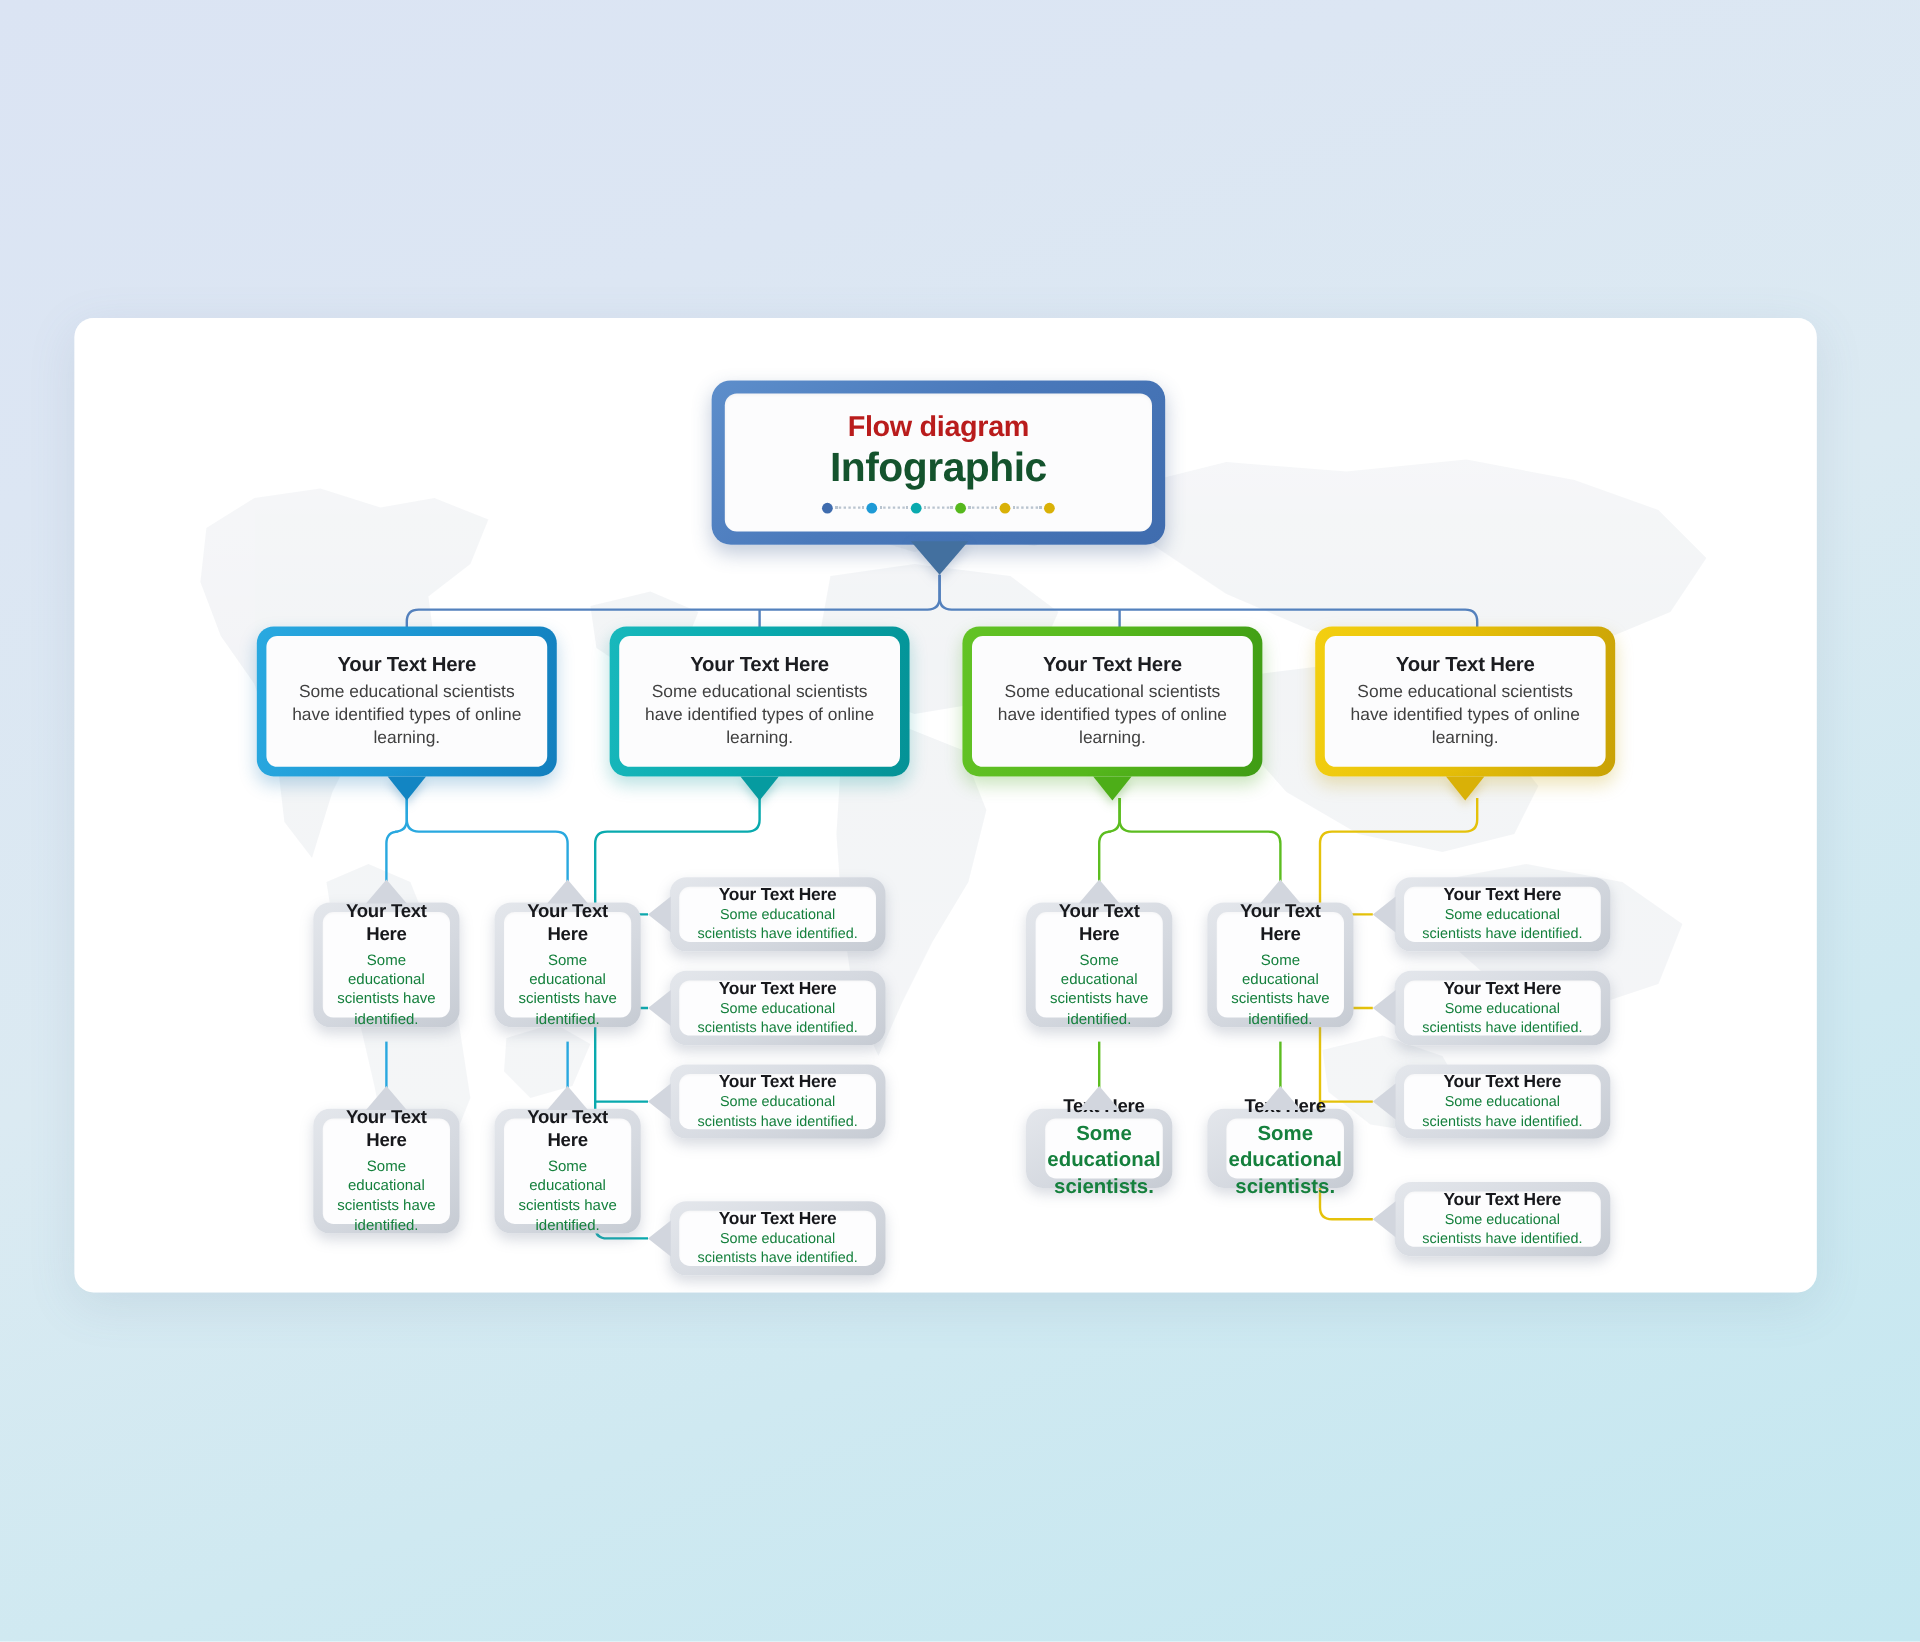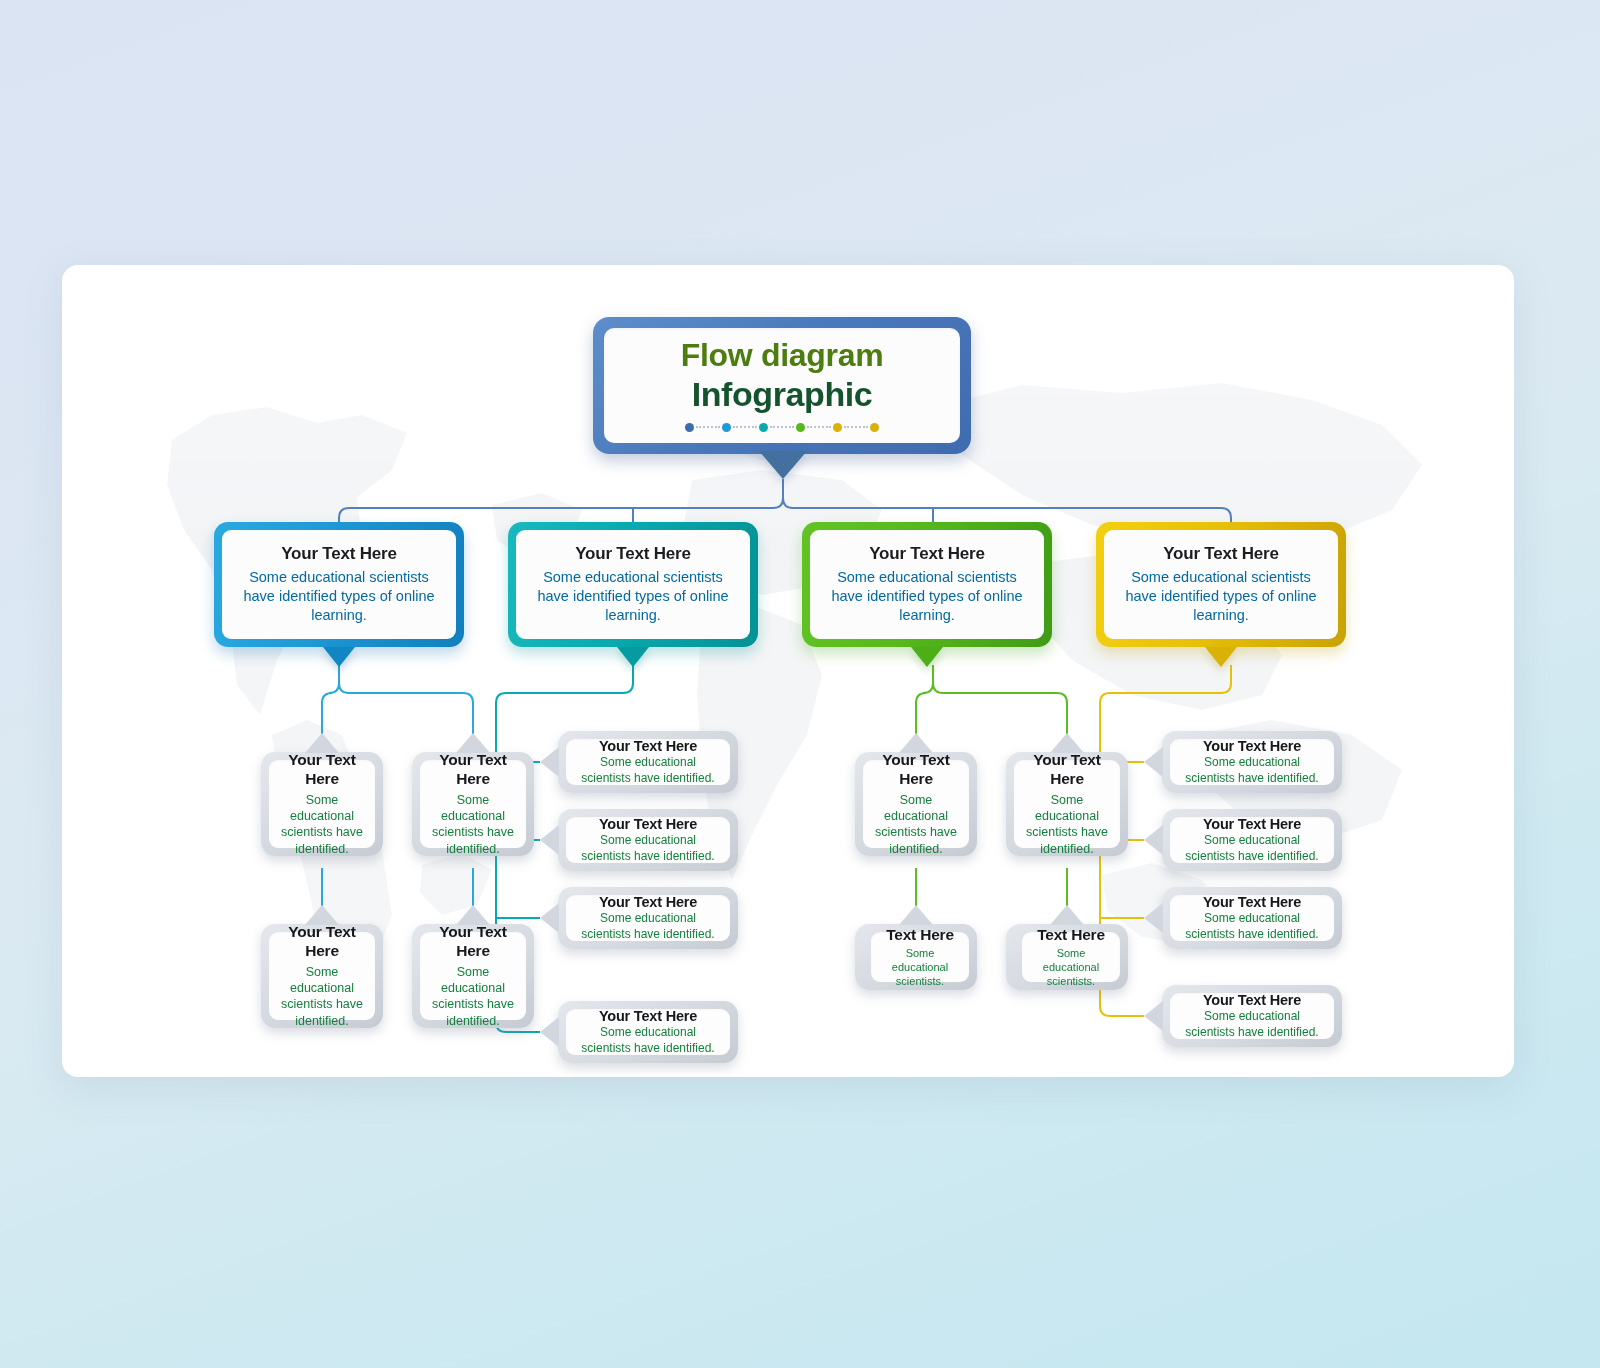--- a/index.html
+++ b/index.html
@@ -35,21 +35,21 @@
     background:linear-gradient(140deg,#5d8ecb 0%,#4a79bb 45%,#3f6cae 100%);
     box-shadow:0 7px 16px rgba(60,90,140,.30);
     padding:11px;box-sizing:border-box;
   }
   #title-inner{
     width:100%;height:100%;background:#fcfcfd;border-radius:10px;
     display:flex;flex-direction:column;align-items:center;justify-content:center;
     box-shadow:inset 0 1px 3px rgba(0,0,0,.05);
   }
   #title-line1{
-    font-size:32px;font-weight:bold;color:#4d7c0f;letter-spacing:-.3px;line-height:1.05;
+    font-size:24px;font-weight:bold;color:#b91c1c;letter-spacing:-.3px;line-height:1.05;
   }
   #title-line2{
     font-size:34px;font-weight:bold;color:#14532d;letter-spacing:-.4px;line-height:1.15;margin-top:2px;
   }
   #title-dots{display:flex;align-items:center;margin-top:9px;}
   .tdot{width:9px;height:9px;border-radius:50%;}
   .tdash{width:24px;height:0;border-top:2px dotted #b9c4cf;margin:0 2px;}
   #title-tail{
     position:absolute;left:697px;top:186px;width:0;height:0;
     border-left:24px solid transparent;border-right:24px solid transparent;
@@ -61,21 +61,21 @@
   .l1{
     position:absolute;width:250px;height:125px;border-radius:14px;
     padding:8px;box-sizing:border-box;
   }
   .l1-inner{
     width:100%;height:100%;background:#fcfcfd;border-radius:9px;
     display:flex;flex-direction:column;align-items:center;justify-content:center;
     padding:4px 10px;box-sizing:border-box;
   }
   .l1-title{font-size:17px;font-weight:bold;color:#1c1d21;margin-bottom:4px;letter-spacing:-.2px;}
-  .l1-body{font-size:14.5px;color:#0369a1;line-height:1.32;text-align:center;}
+  .l1-body{font-size:14.5px;color:#404040;line-height:1.32;text-align:center;}
   .l1-tail{
     position:absolute;left:50%;margin-left:-16px;top:100%;width:0;height:0;
     border-left:16px solid transparent;border-right:16px solid transparent;
     border-top:20px solid #000;
   }
 
   #l1-0{left:152px;top:257px;background:linear-gradient(100deg,#2aa9e0 0%,#1e9ad6 40%,#127fbe 100%);
         box-shadow:0 7px 14px rgba(25,120,180,.28);}
   #l1-0 .l1-tail{border-top-color:#1285c3;filter:drop-shadow(0 4px 4px rgba(20,110,170,.3));}
   #l1-1{left:446px;top:257px;background:linear-gradient(100deg,#18b8bc 0%,#09aaae 45%,#049296 100%);
@@ -105,21 +105,21 @@
   .gc-body{color:#15803d;text-align:center;}
 
   
   .gc.tall{width:122px;height:104px;}
   .gc.tall .gc-title{font-size:15.5px;line-height:1.18;margin-bottom:4px;}
   .gc.tall .gc-body{font-size:12.5px;line-height:1.3;}
 
   
   .gc.short{width:122px;height:66px;padding-left:16px;}
   .gc.short .gc-title{font-size:15.5px;line-height:1.15;margin-bottom:2px;}
-  .gc.short .gc-body{font-size:11px;line-height:1.28;}
+  .gc.short .gc-body{font-size:17px;line-height:1.28;font-weight:bold;}
 
   
   .gc.wide{width:180px;height:62px;}
   .gc.wide .gc-title{font-size:14.5px;line-height:1.15;margin-bottom:1px;}
   .gc.wide .gc-body{font-size:12px;line-height:1.3;}
 
   
   .tail-up{
     position:absolute;left:50%;margin-left:-17px;top:-19px;width:0;height:0;
     border-left:17px solid transparent;border-right:17px solid transparent;

